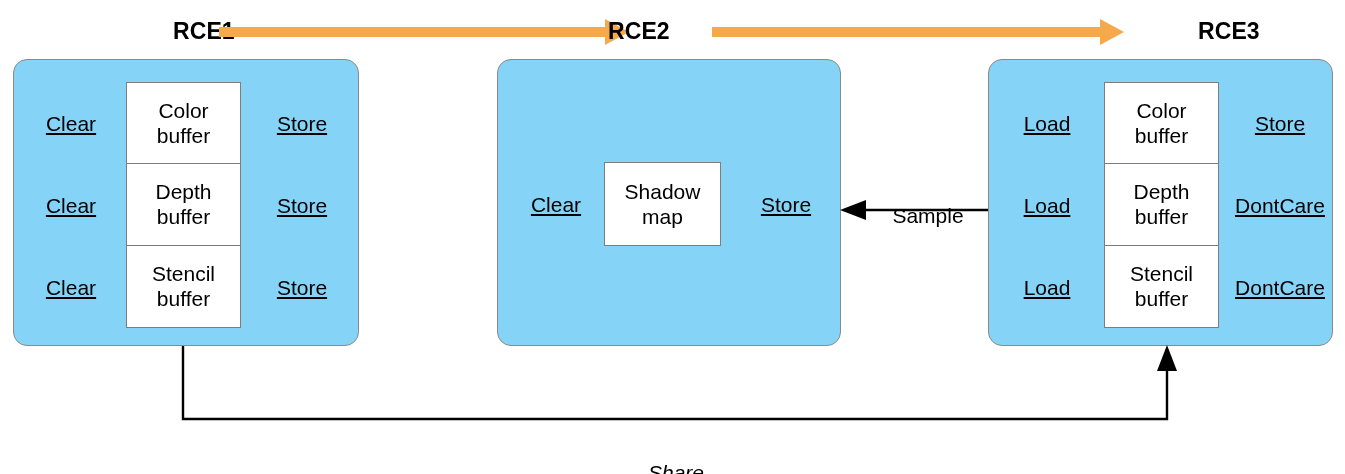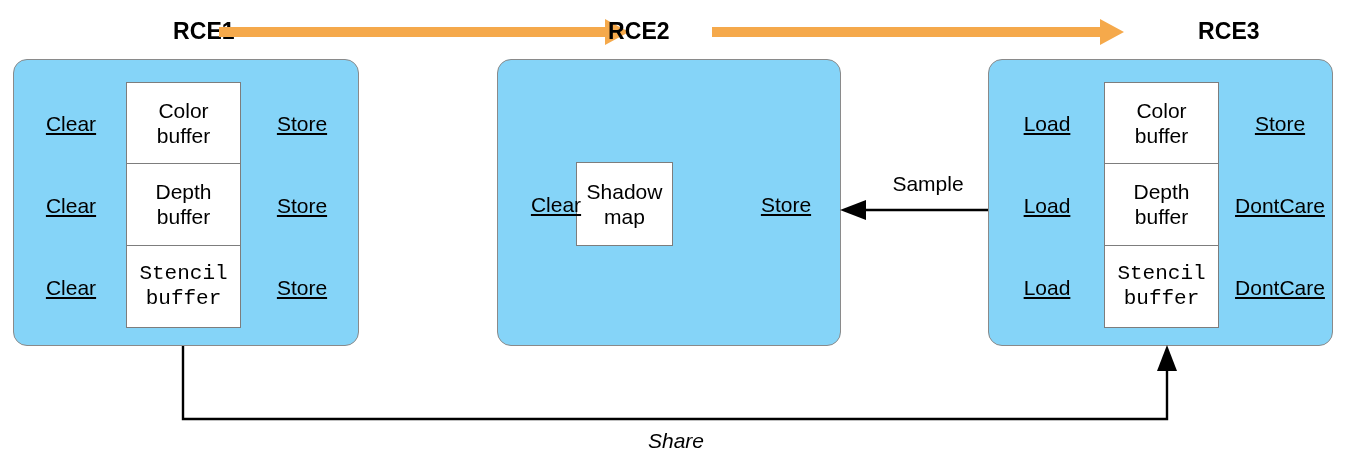--- a/index.html
+++ b/index.html
@@ -69,37 +69,37 @@
     align-items: center;
     justify-content: center;
     text-align: center;
     font-size: 21px;
     line-height: 25px;
     color: #000000;
     background: #ffffff;
     border-bottom: 1.8px solid #7d7d7d;
     padding: 0 20px;
   }
-  .buffer-cell:last-child { border-bottom: none; font-family: Liberation Mono, monospace; }
+  .buffer-cell:last-child { border-bottom: none; }
 
   
   .single-box {
     position: absolute;
     box-sizing: border-box;
     border: 1.8px solid #7d7d7d;
     background: #ffffff;
     display: flex;
     align-items: center;
     justify-content: center;
     text-align: center;
     font-size: 21px;
     line-height: 25px;
     color: #000000;
   }
-  #box-shadow-map { left: 576px; top: 162px; width: 97px; height: 84px; }
+  #box-shadow-map { left: 604px; top: 162px; width: 117px; height: 84px; }
 
   
   .action-label {
     position: absolute;
     font-size: 21px;
     line-height: 25px;
     color: #000000;
     white-space: nowrap;
     text-align: center;
     text-decoration: underline;
@@ -142,20 +142,21 @@
   }
   .connector-head { fill: #000000; }
 
   .connector-label {
     position: absolute;
     font-size: 21px;
     line-height: 25px;
     color: #000000;
     white-space: nowrap;
     text-align: center;
+    margin-top: 32px;
   }
   #label-sample { left: 848px; top: 171px; width: 160px; }
   #label-share  { left: 596px; top: 428px; width: 160px; font-style: italic; }
 </style>
 </head>
 <body>
 
 <div id="canvas">
 
   <div class="stage-label" id="label-rce1">RCE1</div>

